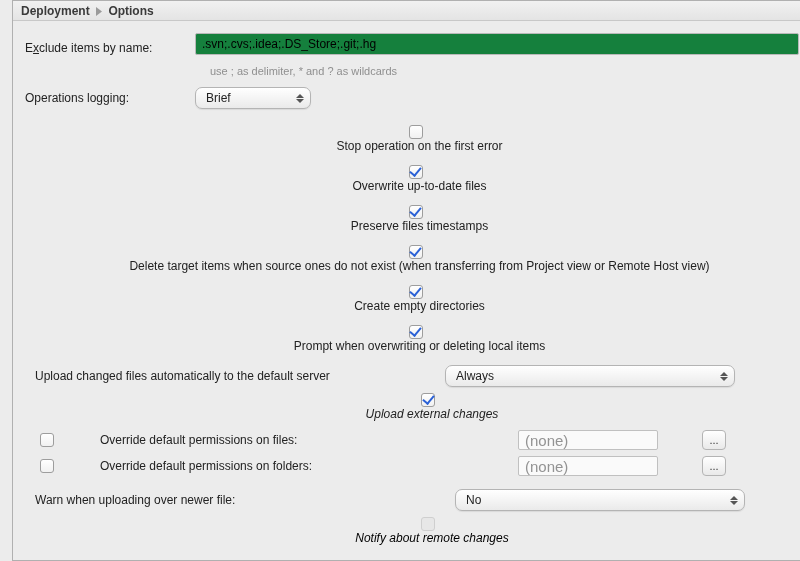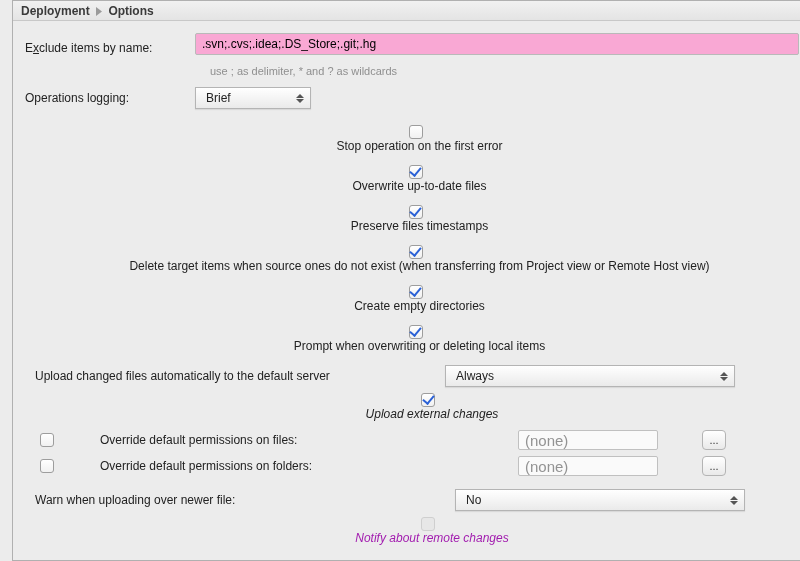--- a/index.html
+++ b/index.html
@@ -32,37 +32,37 @@
   .header svg { vertical-align:-1px; margin:0 2px; }
   .content { padding:12px 12px 0 12px; }
   .row { display:flex; align-items:center; margin-bottom:6px; }
   .row-top { align-items:flex-end; }
   .lbl { width:170px; padding-top:4px; }
   .lbl .ul { text-decoration:underline; }
   input.text {
     flex:1;
     height:22px;
     border:1px solid #b9b9b9;
-    background:#f9a8d4;
+    background:#15803d;
     padding:0 6px;
     font-family:inherit;
     font-size:12px;
     border-radius:2px;
   }
   .hint {
     color:#8f8f8f;
     font-size:11px;
     padding:4px 0 10px 185px;
   }
   .select {
     display:inline-flex; align-items:center; justify-content:space-between;
     height:22px;
     background:linear-gradient(#ffffff,#eaeaea);
     border:1px solid #b4b4b4;
-    border-radius:0;
+    border-radius:7px;
     padding:0 4px 0 10px;
     box-shadow:0 1px 1px rgba(0,0,0,0.08);
     cursor:default;
     user-select:none;
   }
   .select .caret {
     display:flex; flex-direction:column; gap:0; margin-left:8px;
     width:12px; align-items:center;
   }
   .select .caret:before {
@@ -98,21 +98,21 @@
     width:9px; height:5px;
     border-left:2px solid #2b61d6;
     border-bottom:2px solid #2b61d6;
     transform:rotate(-50deg);
     margin-top:-3px;
   }
   .check.disabled {
     background:#e7e7e7;
     border-color:#cfcfcf;
   }
-  .check-line.disabled { color:#a21caf; }
+  .check-line.disabled { color:#000000; }
   .blank { height:4px; }
   .perm-row {
     display:flex; align-items:center;
     padding:3px 0 3px 15px;
     gap:38px;
   }
   .perm-row .check { margin-right:8px; }
   .perm-label { flex: 0 0 380px; }
   .perm-input {
     width:140px; height:20px;

